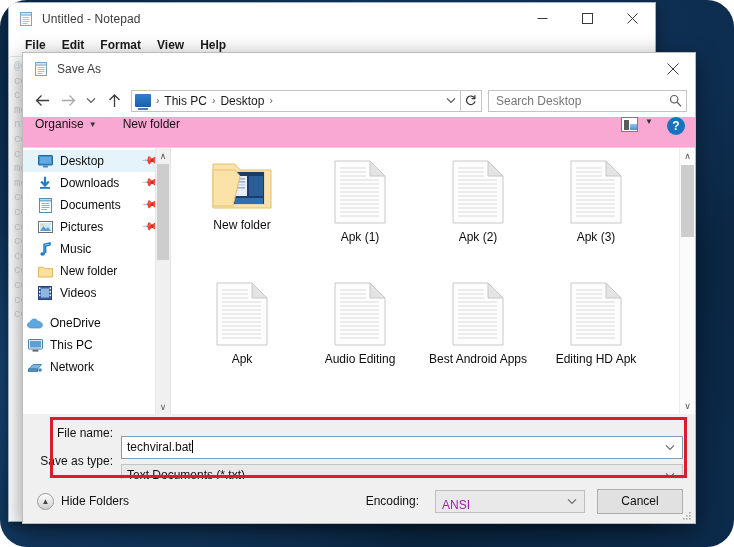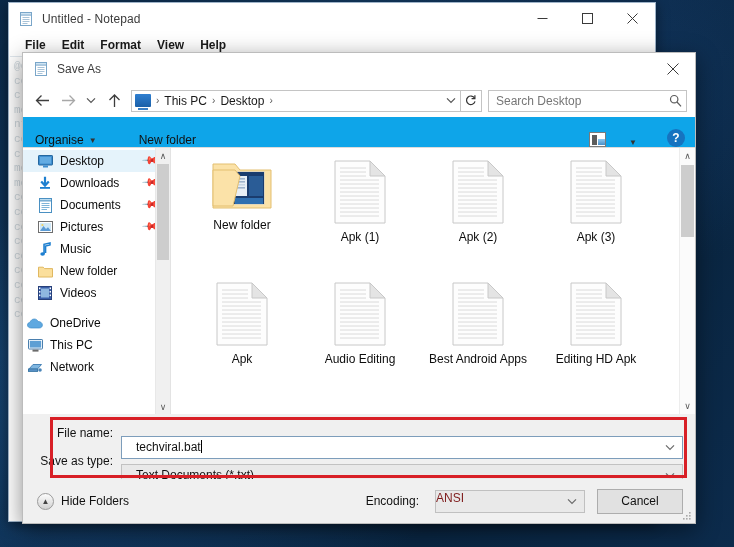--- a/index.html
+++ b/index.html
@@ -9,20 +9,21 @@
     overflow: hidden;
     font-family: "Liberation Sans", sans-serif;
     font-size: 12px;
     color: #000;
   }
   #root {
     position: relative;
     width: 734px; height: 547px;
     background: linear-gradient(135deg, #0b2948 0%, #12385e 28%, #0d2c4d 52%, #0a2642 75%, #0c2b4c 100%);
     overflow: hidden;
+    border-radius: 27px;
   }
   
   #root::before {
     content: "";
     position: absolute; left: 0; top: 0; width: 100%; height: 100%;
     background:
       radial-gradient(ellipse 480px 300px at 20% 75%, rgba(40,110,180,0.30), rgba(0,0,0,0) 70%),
       radial-gradient(ellipse 420px 260px at 78% 18%, rgba(25,70,125,0.30), rgba(0,0,0,0) 70%);
     pointer-events: none;
   }
@@ -176,26 +177,25 @@
     background: #fff;
     display: flex; align-items: center;
     padding: 0 4px 0 7px;
     flex: none;
   }
   .searchbox .ph { flex: 1; color: #767676; font-size: 12px; }
 
   
   .cmdbar {
     height: 31px;
-    background: #0ea5e9;
+    background: #f9a8d4;
     border-bottom: 1px solid #dcdcdc;
-    display: flex; align-items: flex-end;
+    display: flex; align-items: flex-start;
     padding: 0 10px 0 12px;
     flex: none;
-    gap: 16px;
   }
   .cmd-item { font-size: 12px; color: #111; display: flex; align-items: center; }
   .cmd-item .caret { margin-left: 5px; font-size: 8px; color: #333; }
   .cmd-spacer { flex: 1; }
   .view-icon {
     width: 17px; height: 15px;
     border: 1px solid #7a7a7a;
     background: #fff;
     position: relative;
     margin-right: 3px;
@@ -326,21 +326,21 @@
     font-size: 12px;
     color: #111;
     flex: none;
   }
   .combo {
     flex: 1;
     height: 23px;
     border: 1px solid #7d9dbb;
     background: #fff;
     display: flex; align-items: center;
-    padding-left: 14px;
+    padding-left: 5px;
     position: relative;
     font-size: 12px;
     color: #111;
     margin-top: 28px;
   }
   .combo.grey { background: #e9e9e9; border: 1px solid #c2c2c2; }
   .combo .caret2 {
     position: absolute; right: 7px; top: 0; bottom: 0;
     display: flex; align-items: center;
     color: #5d5d5d; font-size: 10px;
@@ -381,22 +381,23 @@
     display: flex; align-items: center; justify-content: center;
     margin-right: 7px;
     color: #444; font-size: 8px;
   }
   .foot-spacer { flex: 1; }
   .enclabel { font-size: 12px; color: #111; margin-right: 16px; }
   .enccombo {
     width: 150px; height: 23px;
     background: #e9e9e9;
     border: 1px solid #c0c0c0;
-    display: flex; align-items: flex-start;
-    font-size: 12px; color: #7f1d1d;
+    display: flex; align-items: flex-end;
+    padding-left: 6px;
+    font-size: 12px; color: #a21caf;
     position: relative;
     margin-right: 12px;
   }
   .enccombo .caret2 { position: absolute; right: 7px; top: 0; bottom: 0; display: flex; align-items: center; color: #5d5d5d; font-size: 10px; }
   .btn {
     width: 86px; height: 25px;
     background: #e1e1e1;
     border: 1px solid #adadad;
     display: flex; align-items: center; justify-content: center;
     font-size: 12px; color: #111;

